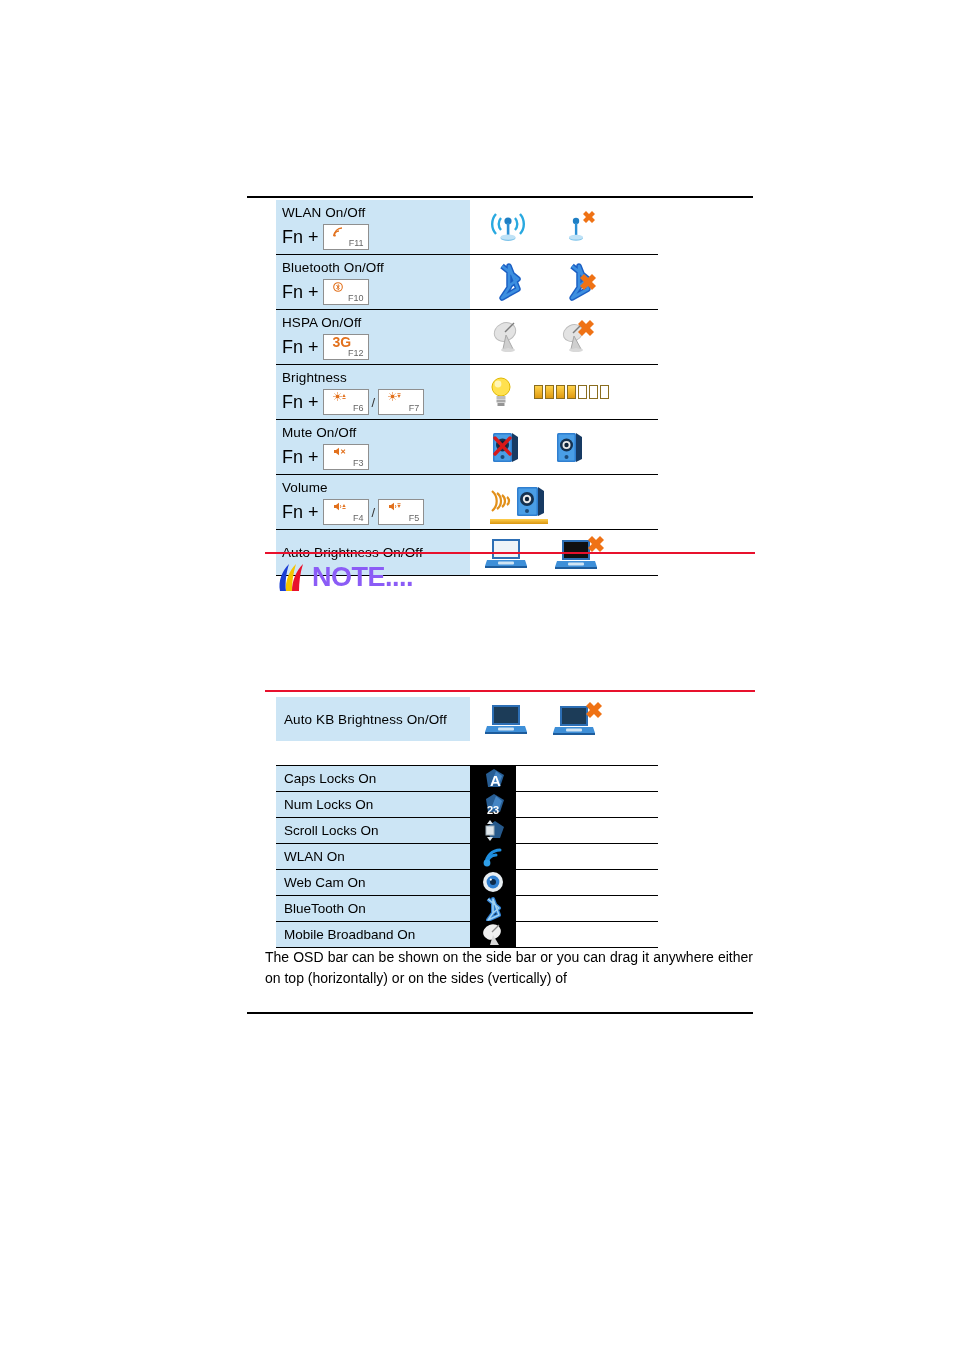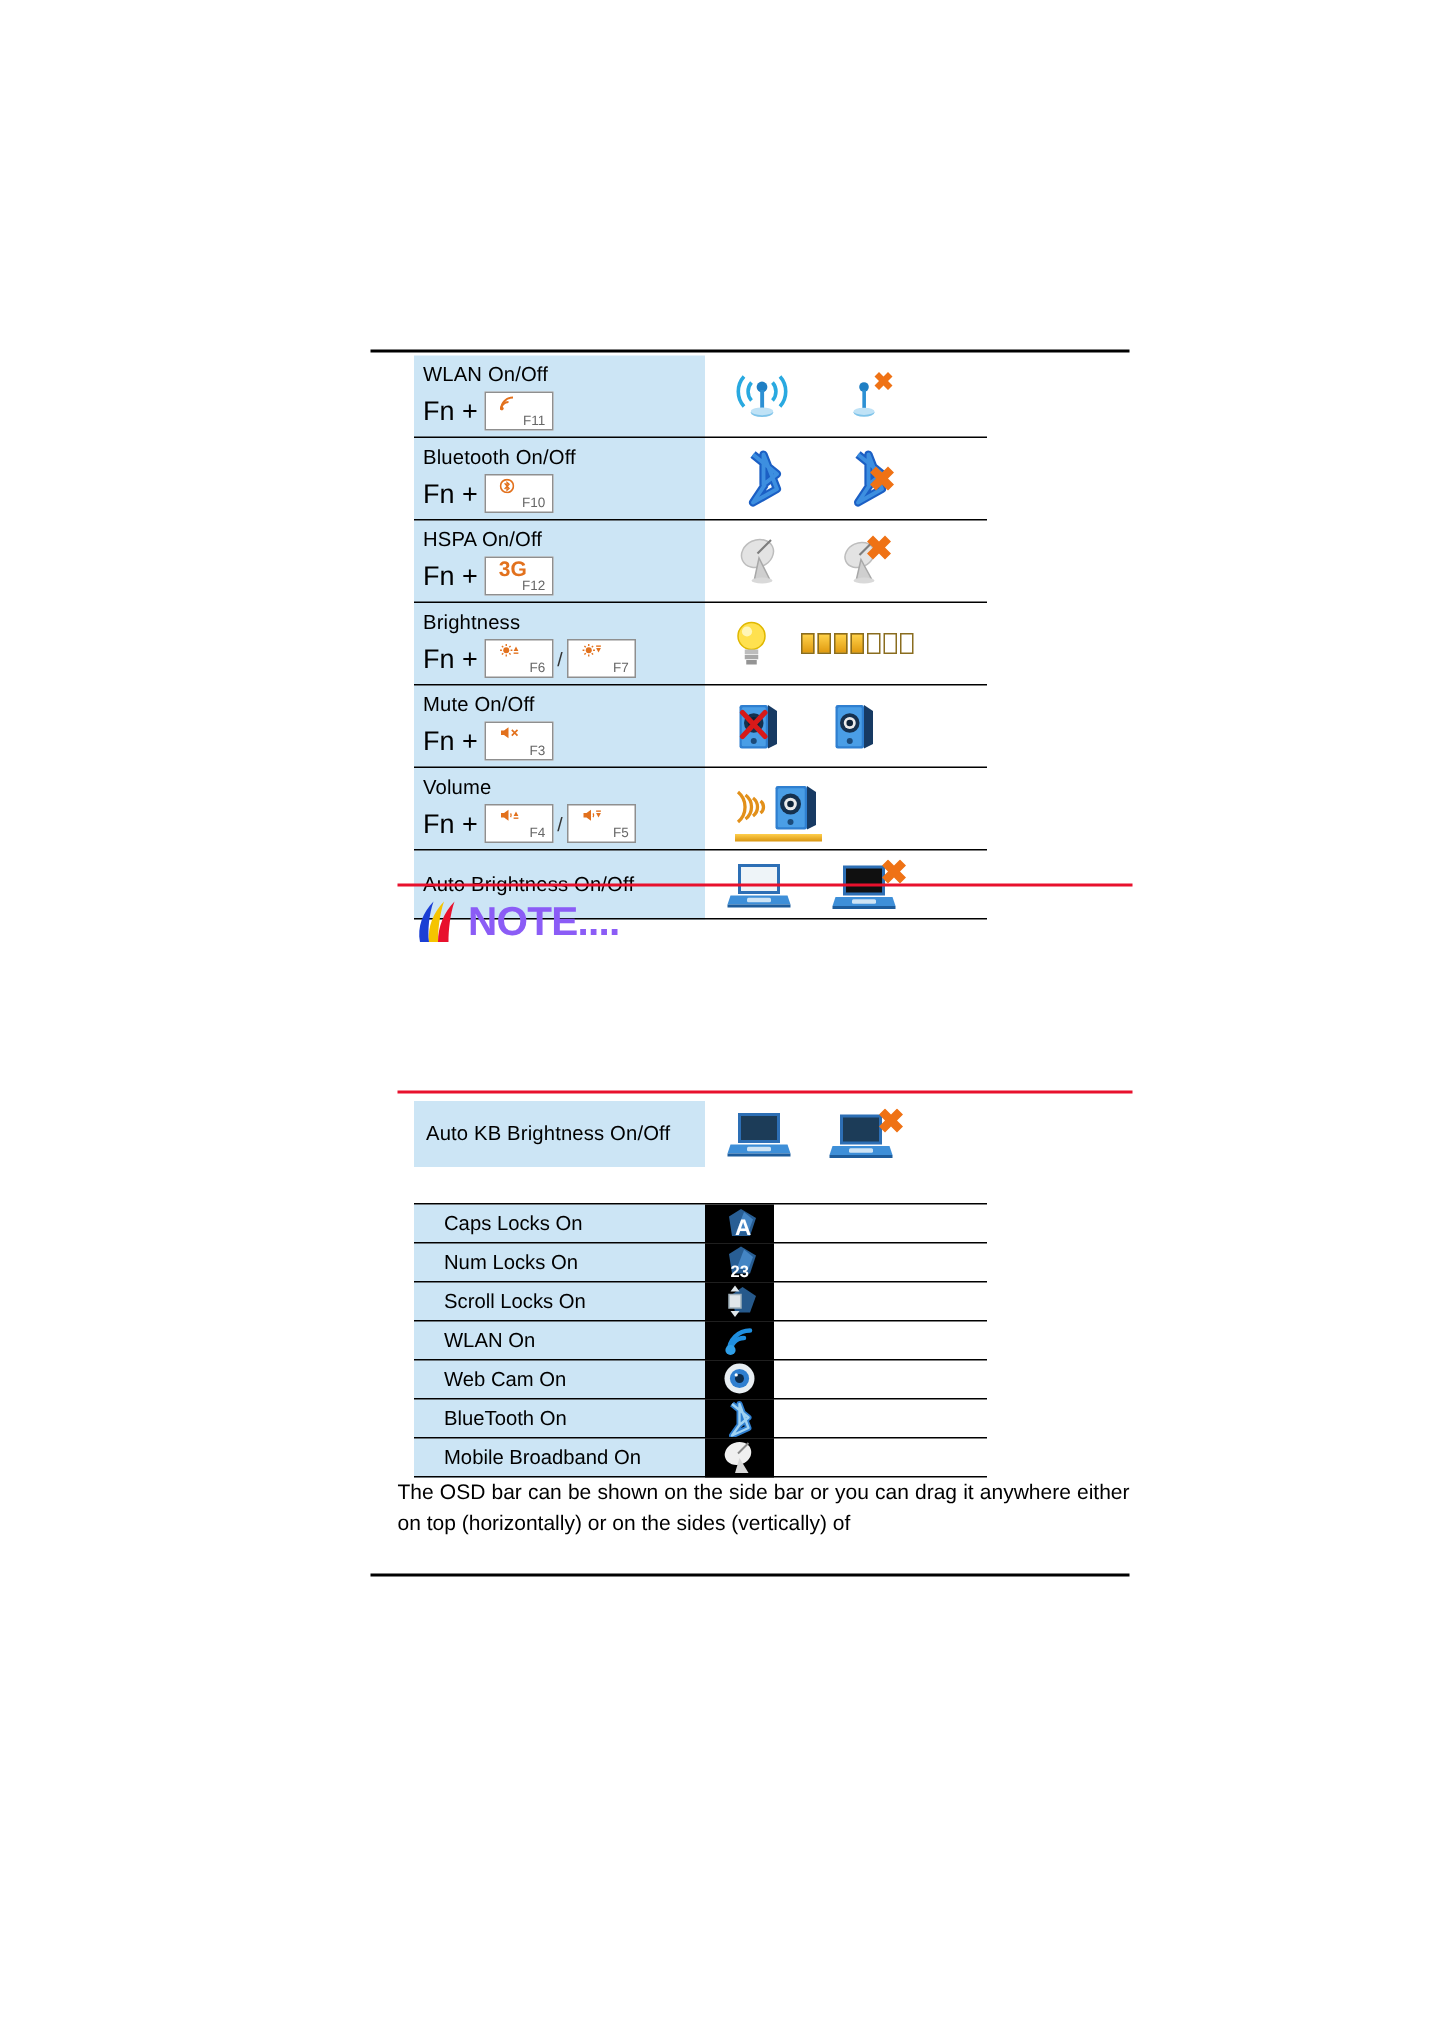--- a/index.html
+++ b/index.html
@@ -6,21 +6,21 @@
   html, body { margin:0; padding:0; }
   body {
     width: 954px; height: 1350px;
     background: #ffffff;
     font-family: "Liberation Sans", sans-serif;
     color: #000;
     position: relative;
     overflow: hidden;
   }
 
-  .page { position:absolute; inset:0;margin-top:37px; }
+  .page { position:absolute; inset:0; }
 
   
   .rule-black { position:absolute; background:#000; height:2px; }
   .rule-red   { position:absolute; background:#e8112d; height:2px; }
 
   
   .tbl { position:absolute; border-collapse:collapse; table-layout:fixed; }
   .tbl td { padding:0; vertical-align:middle; }
 
   #fn-table { left:276px; top:200px; width:382px; }
@@ -63,21 +63,21 @@
   
   #kb-table { left:276px; top:697px; width:382px; }
   #kb-table .c-label { width:194px; background:#cce5f5; height:44px; padding-left:8px; }
   #kb-table .c-icons { width:188px; }
 
   
   #osd-table { left:276px; top:765px; width:382px; }
   #osd-table tr { border-top:1.6px solid #000; }
   #osd-table tr:last-child { border-bottom:1.6px solid #000; }
   #osd-table .c-label {
-    width:194px; background:#cce5f5; height:25px; padding-left:20px;
+    width:194px; background:#cce5f5; height:25px; padding-left:8px;
     font-size:13.5px; color:#000;
   }
   #osd-table .c-ico { width:46px; background:#000; text-align:center; vertical-align:middle; }
   #osd-table .c-pad { background:#fff; }
 
   .blk-ico { width:30px; height:25px; display:inline-block; vertical-align:middle; }
 
   
   #para {
     position:absolute; left:265px; top:947px; width:488px;

